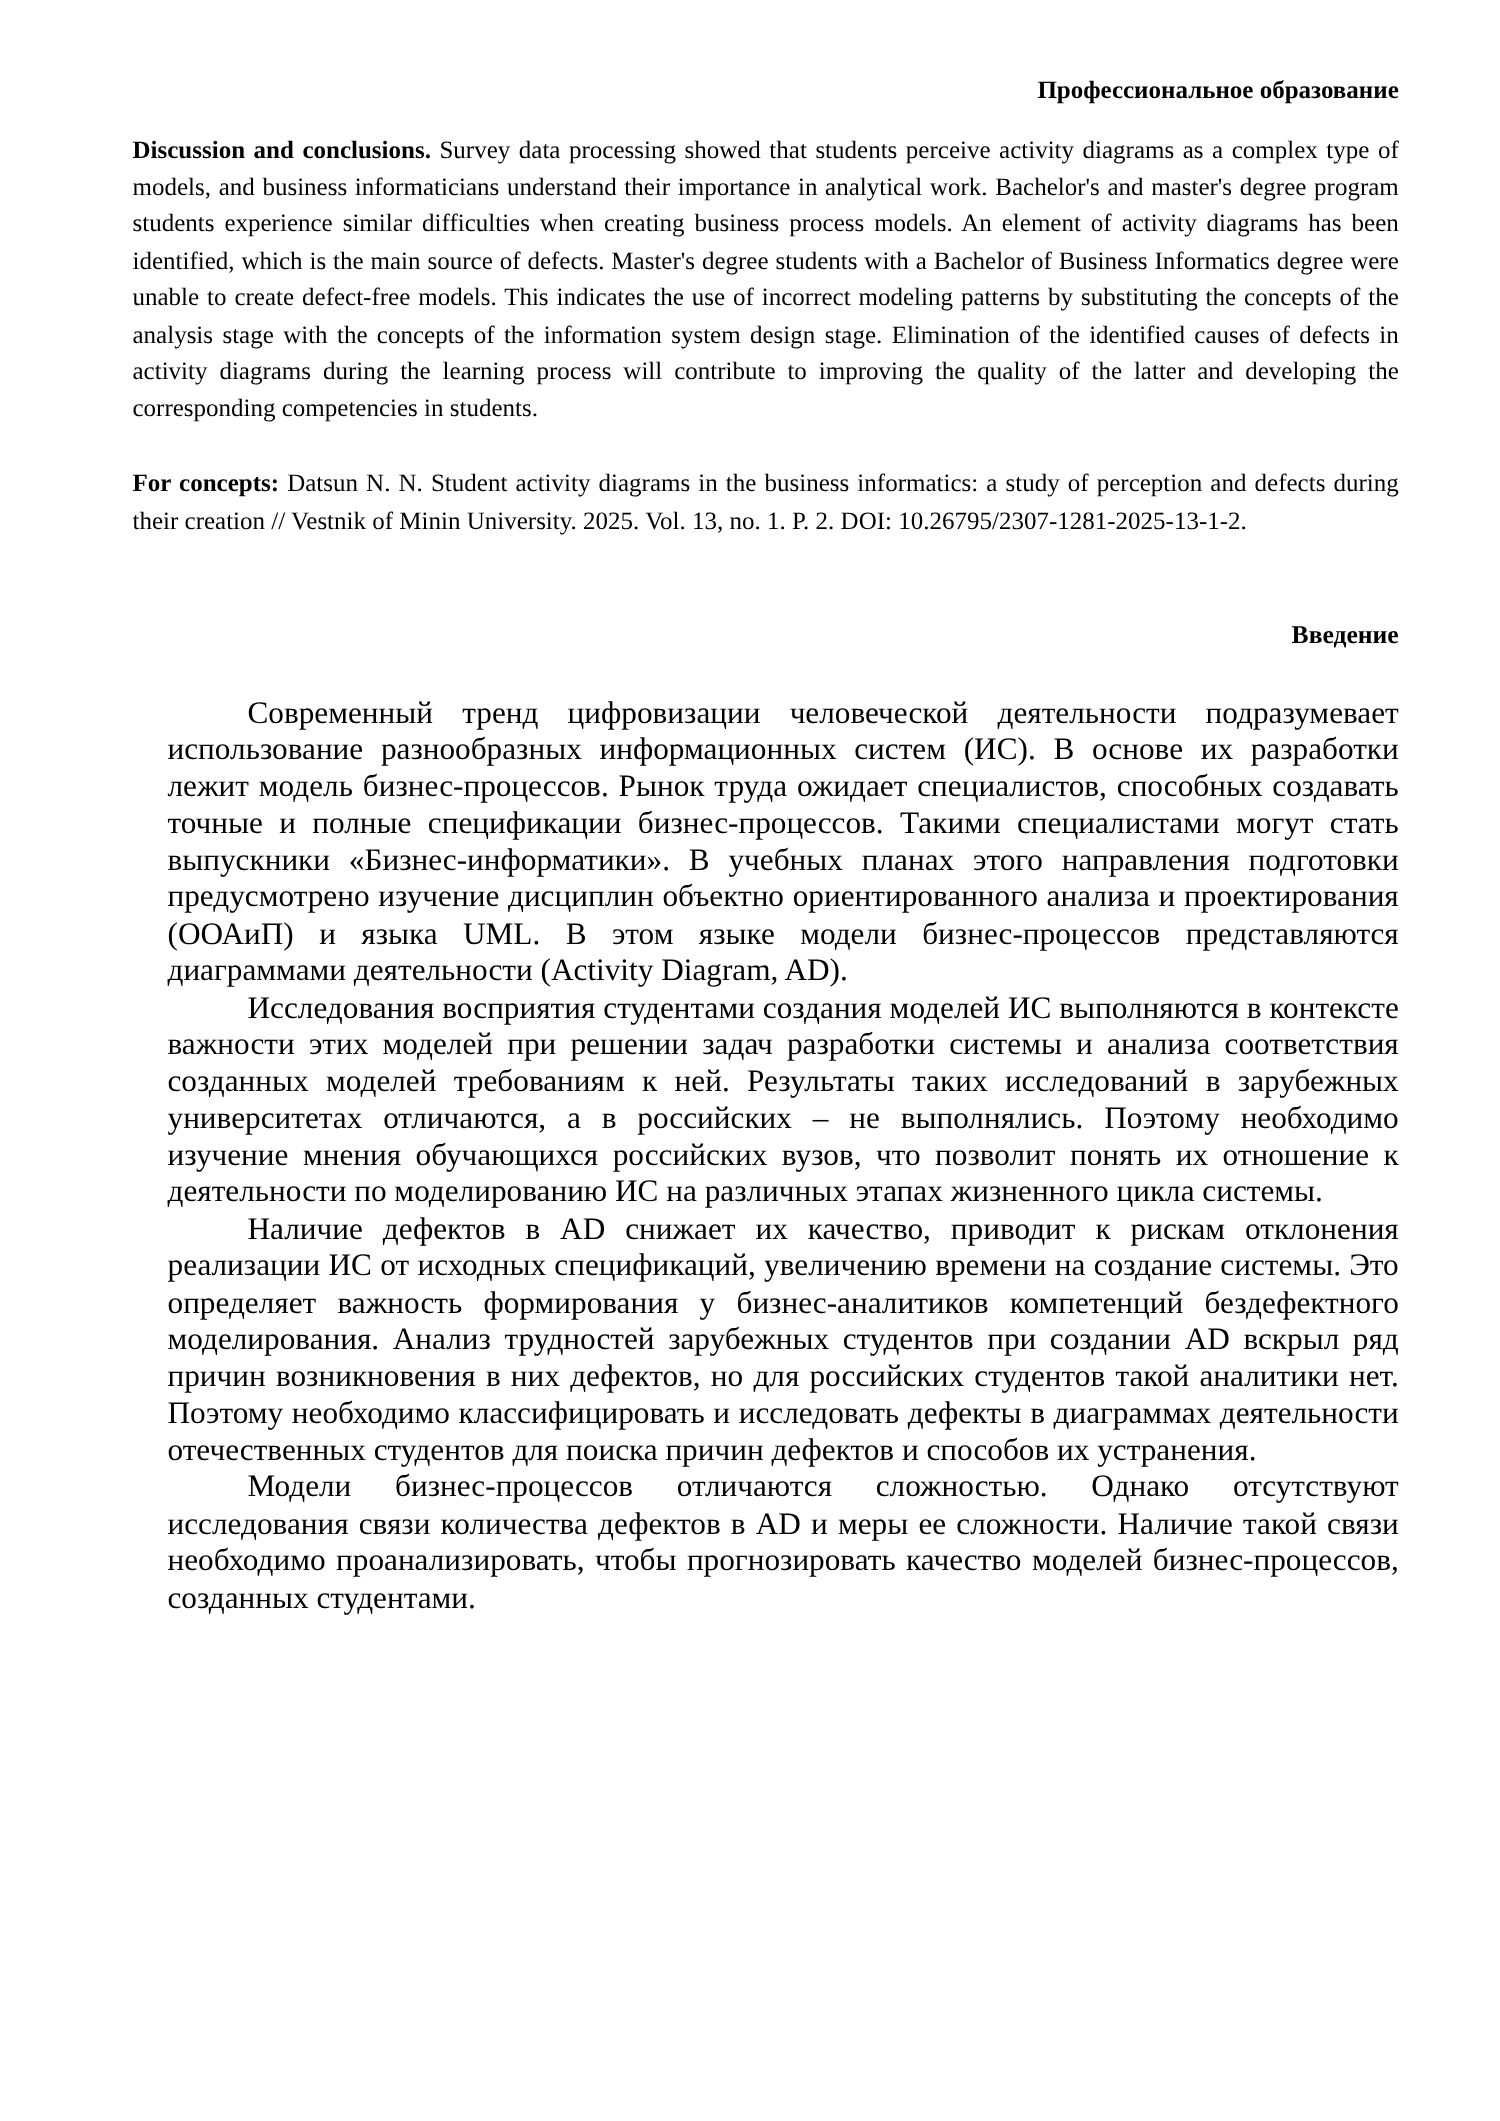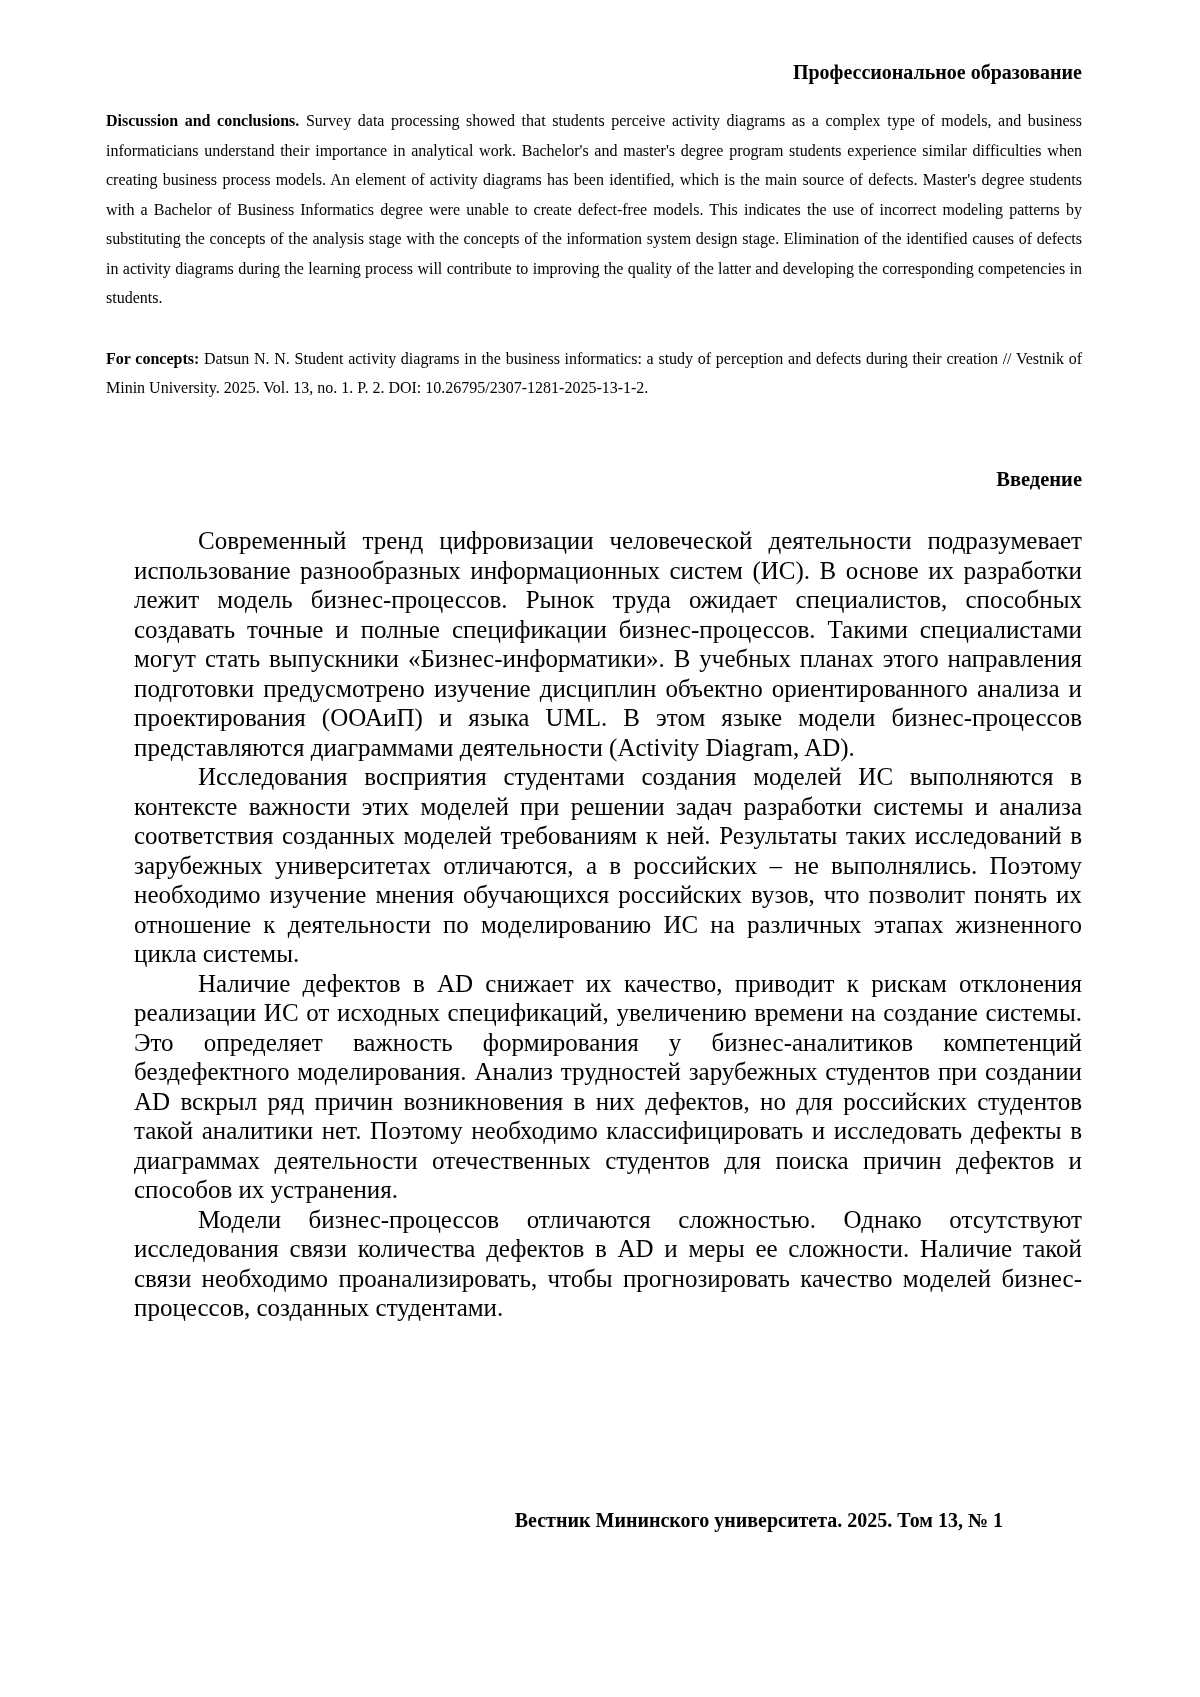--- a/index.html
+++ b/index.html
@@ -6,32 +6,32 @@
   html, body {
     background: #ffffff;
     font-family: "Liberation Serif", "DejaVu Serif", serif;
     color: #000000;
   }
   .page {
     position: relative;
     width: 1200px;
     height: 1697px;
     background: #ffffff;
-    padding: 60px 118px 0 106px;
+    padding: 60px 81px 0 106px;
     overflow: hidden;
   }
   .page-header {
     text-align: right;
     font-weight: bold;
     font-size: 20px;
     line-height: 24px;
     margin-bottom: 22px;
   }
   p.block {
-    font-size: 16px;
+    font-size: 20px;
     line-height: 29.5px;
     text-align: justify;
   }
   p.block .lead-bold { font-weight: bold; }
   p.block .lead-italic { font-style: italic; }
   .keywords-para { margin-top: 42px; }
   .citation-para { margin-top: 31px; }
   .section-heading {
     margin-top: 62px;
     margin-bottom: 32px;
@@ -75,17 +75,14 @@
   <h2 class="section-heading">Введение</h2>
 
   <p class="intro-para">Современный тренд цифровизации человеческой деятельности подразумевает использование разнообразных информационных систем (ИС). В основе их разработки лежит модель бизнес-процессов. Рынок труда ожидает специалистов, способных создавать точные и полные спецификации бизнес-процессов. Такими специалистами могут стать выпускники «Бизнес-информатики». В учебных планах этого направления подготовки предусмотрено изучение дисциплин объектно ориентированного анализа и проектирования (ООАиП) и языка UML. В этом языке модели бизнес-процессов представляются диаграммами деятельности (Activity Diagram, AD).</p>
 
   <p class="intro-para">Исследования восприятия студентами создания моделей ИС выполняются в контексте важности этих моделей при решении задач разработки системы и анализа соответствия созданных моделей требованиям к ней. Результаты таких исследований в зарубежных университетах отличаются, а в российских – не выполнялись. Поэтому необходимо изучение мнения обучающихся российских вузов, что позволит понять их отношение к деятельности по моделированию ИС на различных этапах жизненного цикла системы.</p>
 
   <p class="intro-para">Наличие дефектов в AD снижает их качество, приводит к рискам отклонения реализации ИС от исходных спецификаций, увеличению времени на создание системы. Это определяет важность формирования у бизнес-аналитиков компетенций бездефектного моделирования. Анализ трудностей зарубежных студентов при создании AD вскрыл ряд причин возникновения в них дефектов, но для российских студентов такой аналитики нет. Поэтому необходимо классифицировать и исследовать дефекты в диаграммах деятельности отечественных студентов для поиска причин дефектов и способов их устранения.</p>
 
   <p class="intro-para">Модели бизнес-процессов отличаются сложностью. Однако отсутствуют исследования связи количества дефектов в AD и меры ее сложности. Наличие такой связи необходимо проанализировать, чтобы прогнозировать качество моделей бизнес-процессов, созданных студентами.</p>
 
-  <div class="page-footer">
-    <span>Вестник Мининского университета. 2025. Том 13, № 1</span>
-  </div>
 
 </div>
 
 </body></html>

